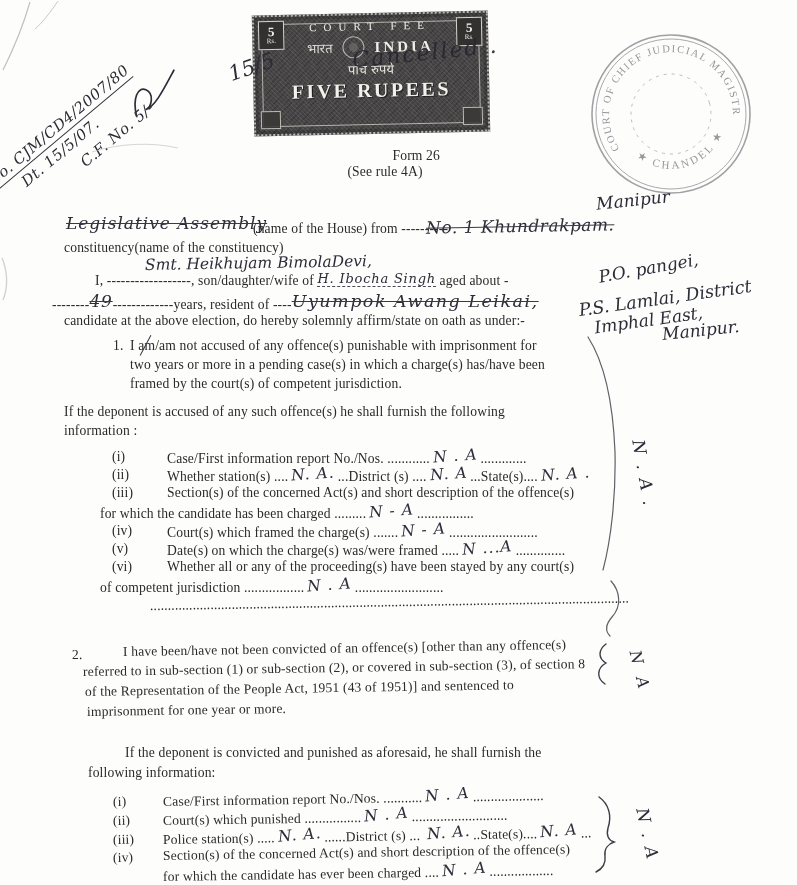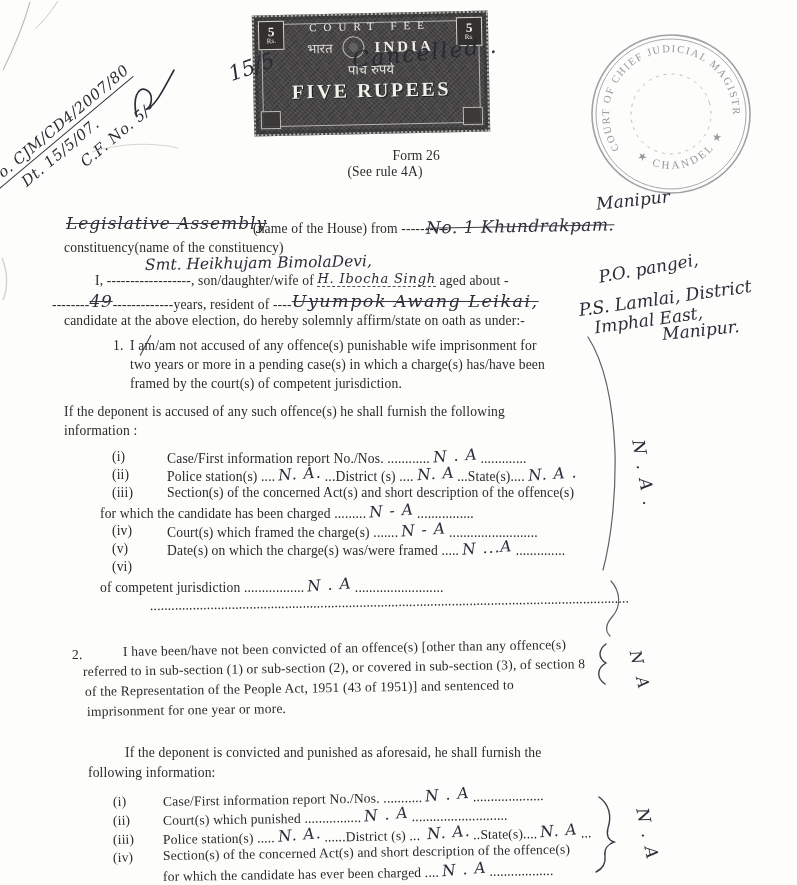--- a/index.html
+++ b/index.html
@@ -133,50 +133,51 @@
     <span class="seg">--------</span><span class="ihw strike" style="font-size:17px;">49</span><span class="seg">-------------years, resident of ----</span><span class="ihw strike" style="font-size:17.5px;letter-spacing:1.5px;">Uyumpok  Awang  Leikai,</span>
   </div>
   <div class="hw abs" style="left:598px;top:258px;font-size:17px;transform:rotate(-10deg);">P.O. pangei,</div>
   <div class="hw abs" style="left:578px;top:288px;font-size:17.5px;transform:rotate(-8deg);">P.S. Lamlai, District</div>
   <div class="hw abs" style="left:594px;top:310px;font-size:17px;transform:rotate(-8deg);">Imphal East,</div>
   <div class="hw abs" style="left:662px;top:320px;font-size:17px;transform:rotate(-6deg);">Manipur.</div>
   <div class="pt" style="left:64px;top:313px;">candidate at the above election, do hereby solemnly affirm/state on oath as under:-</div>
 
   <div class="pt" style="left:113px;top:338px;">1.</div>
   <div class="pt" style="left:130px;top:338px;">
-    <span class="seg">I </span><span class="struckam">am</span><span class="seg">/am not accused of any offence(s) punishable wife imprisonment for</span>
+    <span class="seg">I </span><span class="struckam">am</span><span class="seg">/am not accused of any offence(s) punishable with imprisonment for</span>
   </div>
   <div class="pt" style="left:130px;top:357px;text-align:center;">two years or more in a pending case(s) in which a charge(s) has/have been</div>
   <div class="pt" style="left:130px;top:376px;">framed by the court(s) of competent jurisdiction.</div>
 
   <div class="pt" style="left:64px;top:404px;">If the deponent is accused of any such offence(s) he shall furnish the following</div>
   <div class="pt" style="left:64px;top:423px;">information :</div>
 
   <div class="pt" style="left:112px;top:449px;">(i)</div>
   <div class="pt" style="left:167px;top:449px;">
     <span class="seg">Case/First information report No./Nos. ............</span><span class="na">N . A</span><span class="seg">.............</span>
   </div>
   <div class="pt" style="left:112px;top:467px;">(ii)</div>
   <div class="pt" style="left:167px;top:467px;">
-    <span class="seg">Police station(s) ....</span><span class="na">N. A.</span><span class="seg">...District (s) ....</span><span class="na">N. A</span><span class="seg">...State(s)....</span><span class="na">N. A .</span>
+    <span class="seg">Whether station(s) ....</span><span class="na">N. A.</span><span class="seg">...District (s) ....</span><span class="na">N. A</span><span class="seg">...State(s)....</span><span class="na">N. A .</span>
   </div>
   <div class="pt" style="left:112px;top:485px;">(iii)</div>
   <div class="pt" style="left:167px;top:485px;">Section(s) of the concerned Act(s) and short description of the offence(s)</div>
   <div class="pt" style="left:100px;top:504px;">
     <span class="seg">for which the candidate has been charged .........</span><span class="na">N - A</span><span class="seg">................</span>
   </div>
   <div class="pt" style="left:112px;top:523px;">(iv)</div>
   <div class="pt" style="left:167px;top:523px;">
     <span class="seg">Court(s) which framed the charge(s) .......</span><span class="na">N - A</span><span class="seg">.........................</span>
   </div>
   <div class="pt" style="left:112px;top:541px;">(v)</div>
   <div class="pt" style="left:167px;top:541px;">
     <span class="seg">Date(s) on which the charge(s) was/were framed .....</span><span class="na">N ...A</span><span class="seg">..............</span>
   </div>
   <div class="pt" style="left:112px;top:559px;text-align:center;">(vi)</div>
+  <div class="pt" style="left:167px;top:559px;">Whether all or any of the proceeding(s) have been stayed by any court(s)</div>
   <div class="pt" style="left:100px;top:578px;">
     <span class="seg">of competent jurisdiction .................</span><span class="na">N . A</span><span class="seg">.........................</span>
   </div>
   <div class="pt tilt" style="left:150px;top:598px;">.......................................................................................................................................</div>
 
   <div class="rot-na" style="left:648px;top:438px;font-size:17px;letter-spacing:2px;transform:rotate(80deg);">N . A .</div>
 
   <div class="pt tilt" style="left:72px;top:647px;">2.</div>
   <div class="pt tilt" style="left:123px;top:644px;">I have been/have not been convicted of an offence(s) [other than any offence(s)</div>
   <div class="pt tilt" style="left:83px;top:664px;">referred to in sub-section (1) or sub-section (2), or covered in sub-section (3), of section 8</div>

